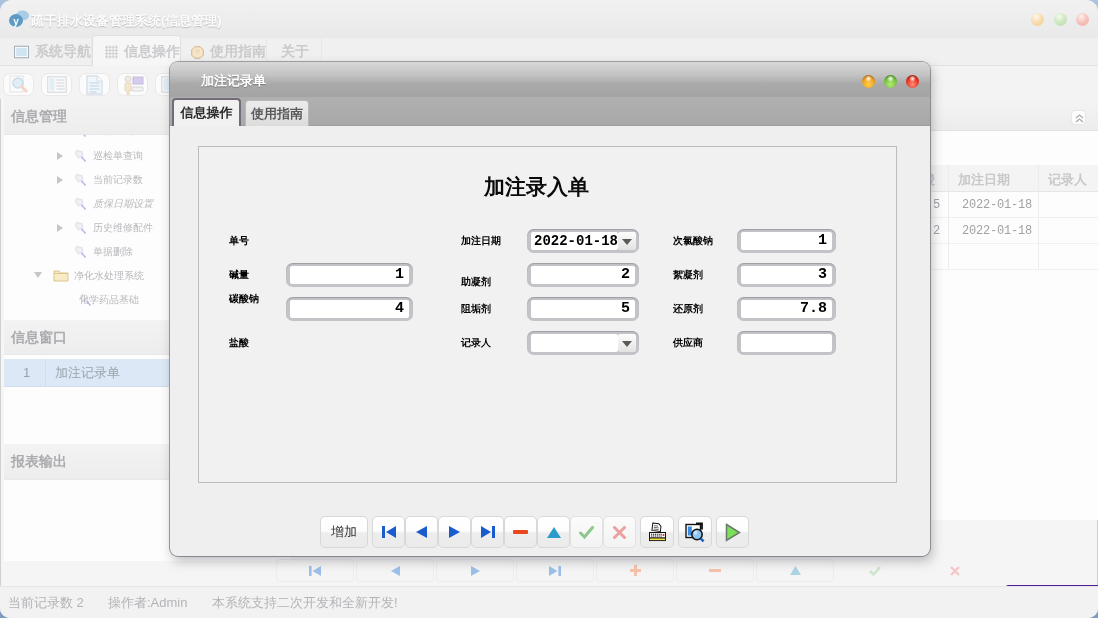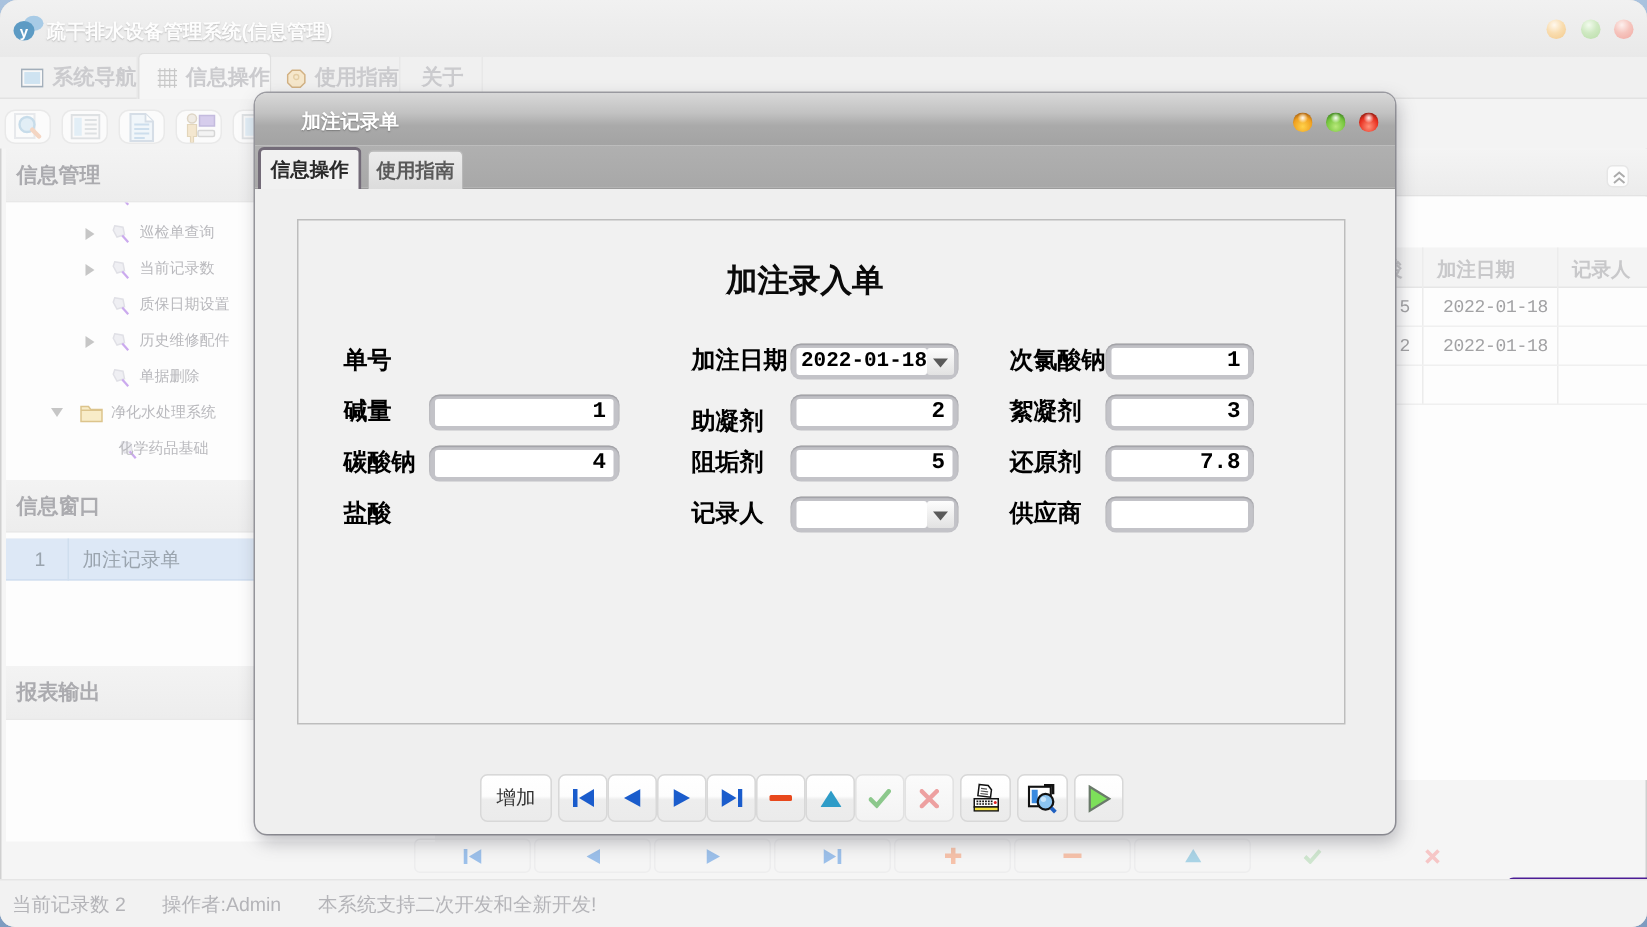--- a/index.html
+++ b/index.html
@@ -53,21 +53,21 @@
   background:linear-gradient(180deg, #d8d8d8 0%, #c2c2c2 38%, #aaaaaa 62%, #a3a3a3 100%); }
 #dtitle .t { position:absolute; left:31px; top:10px; font-size:13px; font-weight:bold; color:#ffffff; text-shadow:0 1px 1px rgba(90,90,90,.6);}
 #dtabs { position:absolute; left:0; top:35px; width:760px; height:29px;
   background:linear-gradient(#b0b0b0,#a8a8a8); border-bottom:1px solid #9c9c9c;}
 .dtab { position:absolute; top:1px; height:28px; font-size:13px; font-weight:bold; text-align:center; border-radius:4px 4px 0 0;}
 #dtab1 { left:2px; width:69px; background:#f1f1f1; color:#2a2a2a; border:2px solid #736b78; border-bottom:none; line-height:25px;}
 #dtab2 { left:75px; width:64px; background:linear-gradient(#ececec,#dcdcdc); color:#5a5a5a; border:1px solid #b8b8b8; border-bottom:none; line-height:26px; top:3px; height:26px;}
 
 #panel { position:absolute; left:28px; top:84px; width:699px; height:337px; background:#f1f1f1; border:1px solid #bdbdbd;}
 #ptitle { position:absolute; left:-12px; top:26px; width:699px; text-align:center; font-family:"Liberation Serif", serif; font-size:21px; font-weight:bold; color:#0a0a0a; letter-spacing:0;}
-.flabel { position:absolute; font-size:16px; font-weight:bold; color:#000; height:24px; line-height:24px; white-space:nowrap;}
+.flabel { position:absolute; font-size:10px; font-weight:bold; color:#000; height:24px; line-height:24px; white-space:nowrap;}
 .ffield { position:absolute; width:127px; height:24px; background:#c3c3c8; border-radius:7px; box-shadow:inset 0 1px 1px rgba(110,110,115,.45);}
 .ffield .in { position:absolute; left:4px; right:4px; top:3px; bottom:3px; background:#ffffff; border-radius:2px; white-space:nowrap; overflow:hidden;
   font-family:"Liberation Mono", monospace; font-weight:bold; font-size:15px; color:#000; text-align:right; padding-right:5px; line-height:18px;}
 .combo .in { right:21px; font-size:14px; }
 .combo .btn { position:absolute; right:3px; top:3px; width:18px; bottom:3px; background:linear-gradient(#fdfdfd,#e2e2e2); border-radius:2px;}
 .combo .btn:after { content:""; position:absolute; left:4px; top:7px; border-top:6px solid #5a5a5a; border-left:5px solid transparent; border-right:5px solid transparent;}
 #fid { position:absolute; left:87px; top:83px; width:127px; height:22px; background:#f7f7f7;
   font-family:"Liberation Mono", monospace; font-weight:bold; font-size:14px; color:#000; text-align:right; padding-right:7px; line-height:22px;}
 
 .dbtn { position:absolute; top:454px; height:32px; background:linear-gradient(#ffffff 0%, #fdfdfd 46%, #ededed 54%, #ebebeb 100%); border:1px solid #d8d8d8; border-radius:5px; display:flex; align-items:center; justify-content:center;}
@@ -171,21 +171,21 @@
       <div class="arr r" style="left:53px;top:41px;"></div>
       <svg class="tico" style="left:69px;top:38px" viewBox="0 0 14 14">
           <path d="M3.5 1.5 l5.5 1 1 5 -5 1.5 -2.5 -4.5 z" fill="#efeff3" stroke="#e0e0e6" stroke-width="1"></path>
           <path d="M8.5 8 L12.5 12.5" stroke="#cbaaee" stroke-width="1.5"></path>
         </svg>
       <div class="ti" style="left:89px;top:35px;">当前记录数</div>
       <svg class="tico" style="left:69px;top:62px" viewBox="0 0 14 14">
           <path d="M3.5 1.5 l5.5 1 1 5 -5 1.5 -2.5 -4.5 z" fill="#efeff3" stroke="#e0e0e6" stroke-width="1"></path>
           <path d="M8.5 8 L12.5 12.5" stroke="#cbaaee" stroke-width="1.5"></path>
         </svg>
-      <div class="ti" style="left:89px;top:59px;">质保日期设置</div>
+      <div class="ti" style="left:89px;top:59px;font-style:italic;">质保日期设置</div>
       <div class="arr r" style="left:53px;top:89px;"></div>
       <svg class="tico" style="left:69px;top:86px" viewBox="0 0 14 14">
           <path d="M3.5 1.5 l5.5 1 1 5 -5 1.5 -2.5 -4.5 z" fill="#efeff3" stroke="#e0e0e6" stroke-width="1"></path>
           <path d="M8.5 8 L12.5 12.5" stroke="#cbaaee" stroke-width="1.5"></path>
         </svg>
       <div class="ti" style="left:89px;top:83px;">历史维修配件</div>
       <svg class="tico" style="left:69px;top:110px" viewBox="0 0 14 14">
           <path d="M3.5 1.5 l5.5 1 1 5 -5 1.5 -2.5 -4.5 z" fill="#efeff3" stroke="#e0e0e6" stroke-width="1"></path>
           <path d="M8.5 8 L12.5 12.5" stroke="#cbaaee" stroke-width="1.5"></path>
         </svg>
@@ -329,21 +329,21 @@
       </div>
     <div class="flabel" style="left:262px;top:123px;">助凝剂</div>
     <div class="ffield" style="left:328px;top:116px;width:112px;">
         <div class="in">2</div>
       </div>
     <div class="flabel" style="left:474px;top:116px;">絮凝剂</div>
     <div class="ffield" style="left:538px;top:116px;width:99px;">
         <div class="in">3</div>
       </div>
 
-    <div class="flabel" style="left:30px;top:150px;text-align:center;">碳酸钠</div>
+    <div class="flabel" style="left:30px;top:140px;text-align:center;">碳酸钠</div>
     <div class="ffield" style="left:87px;top:150px;">
         <div class="in">4</div>
       </div>
     <div class="flabel" style="left:262px;top:150px;">阻垢剂</div>
     <div class="ffield" style="left:328px;top:150px;width:112px;">
         <div class="in">5</div>
       </div>
     <div class="flabel" style="left:474px;top:150px;">还原剂</div>
     <div class="ffield" style="left:538px;top:150px;width:99px;">
         <div class="in">7.8</div>

